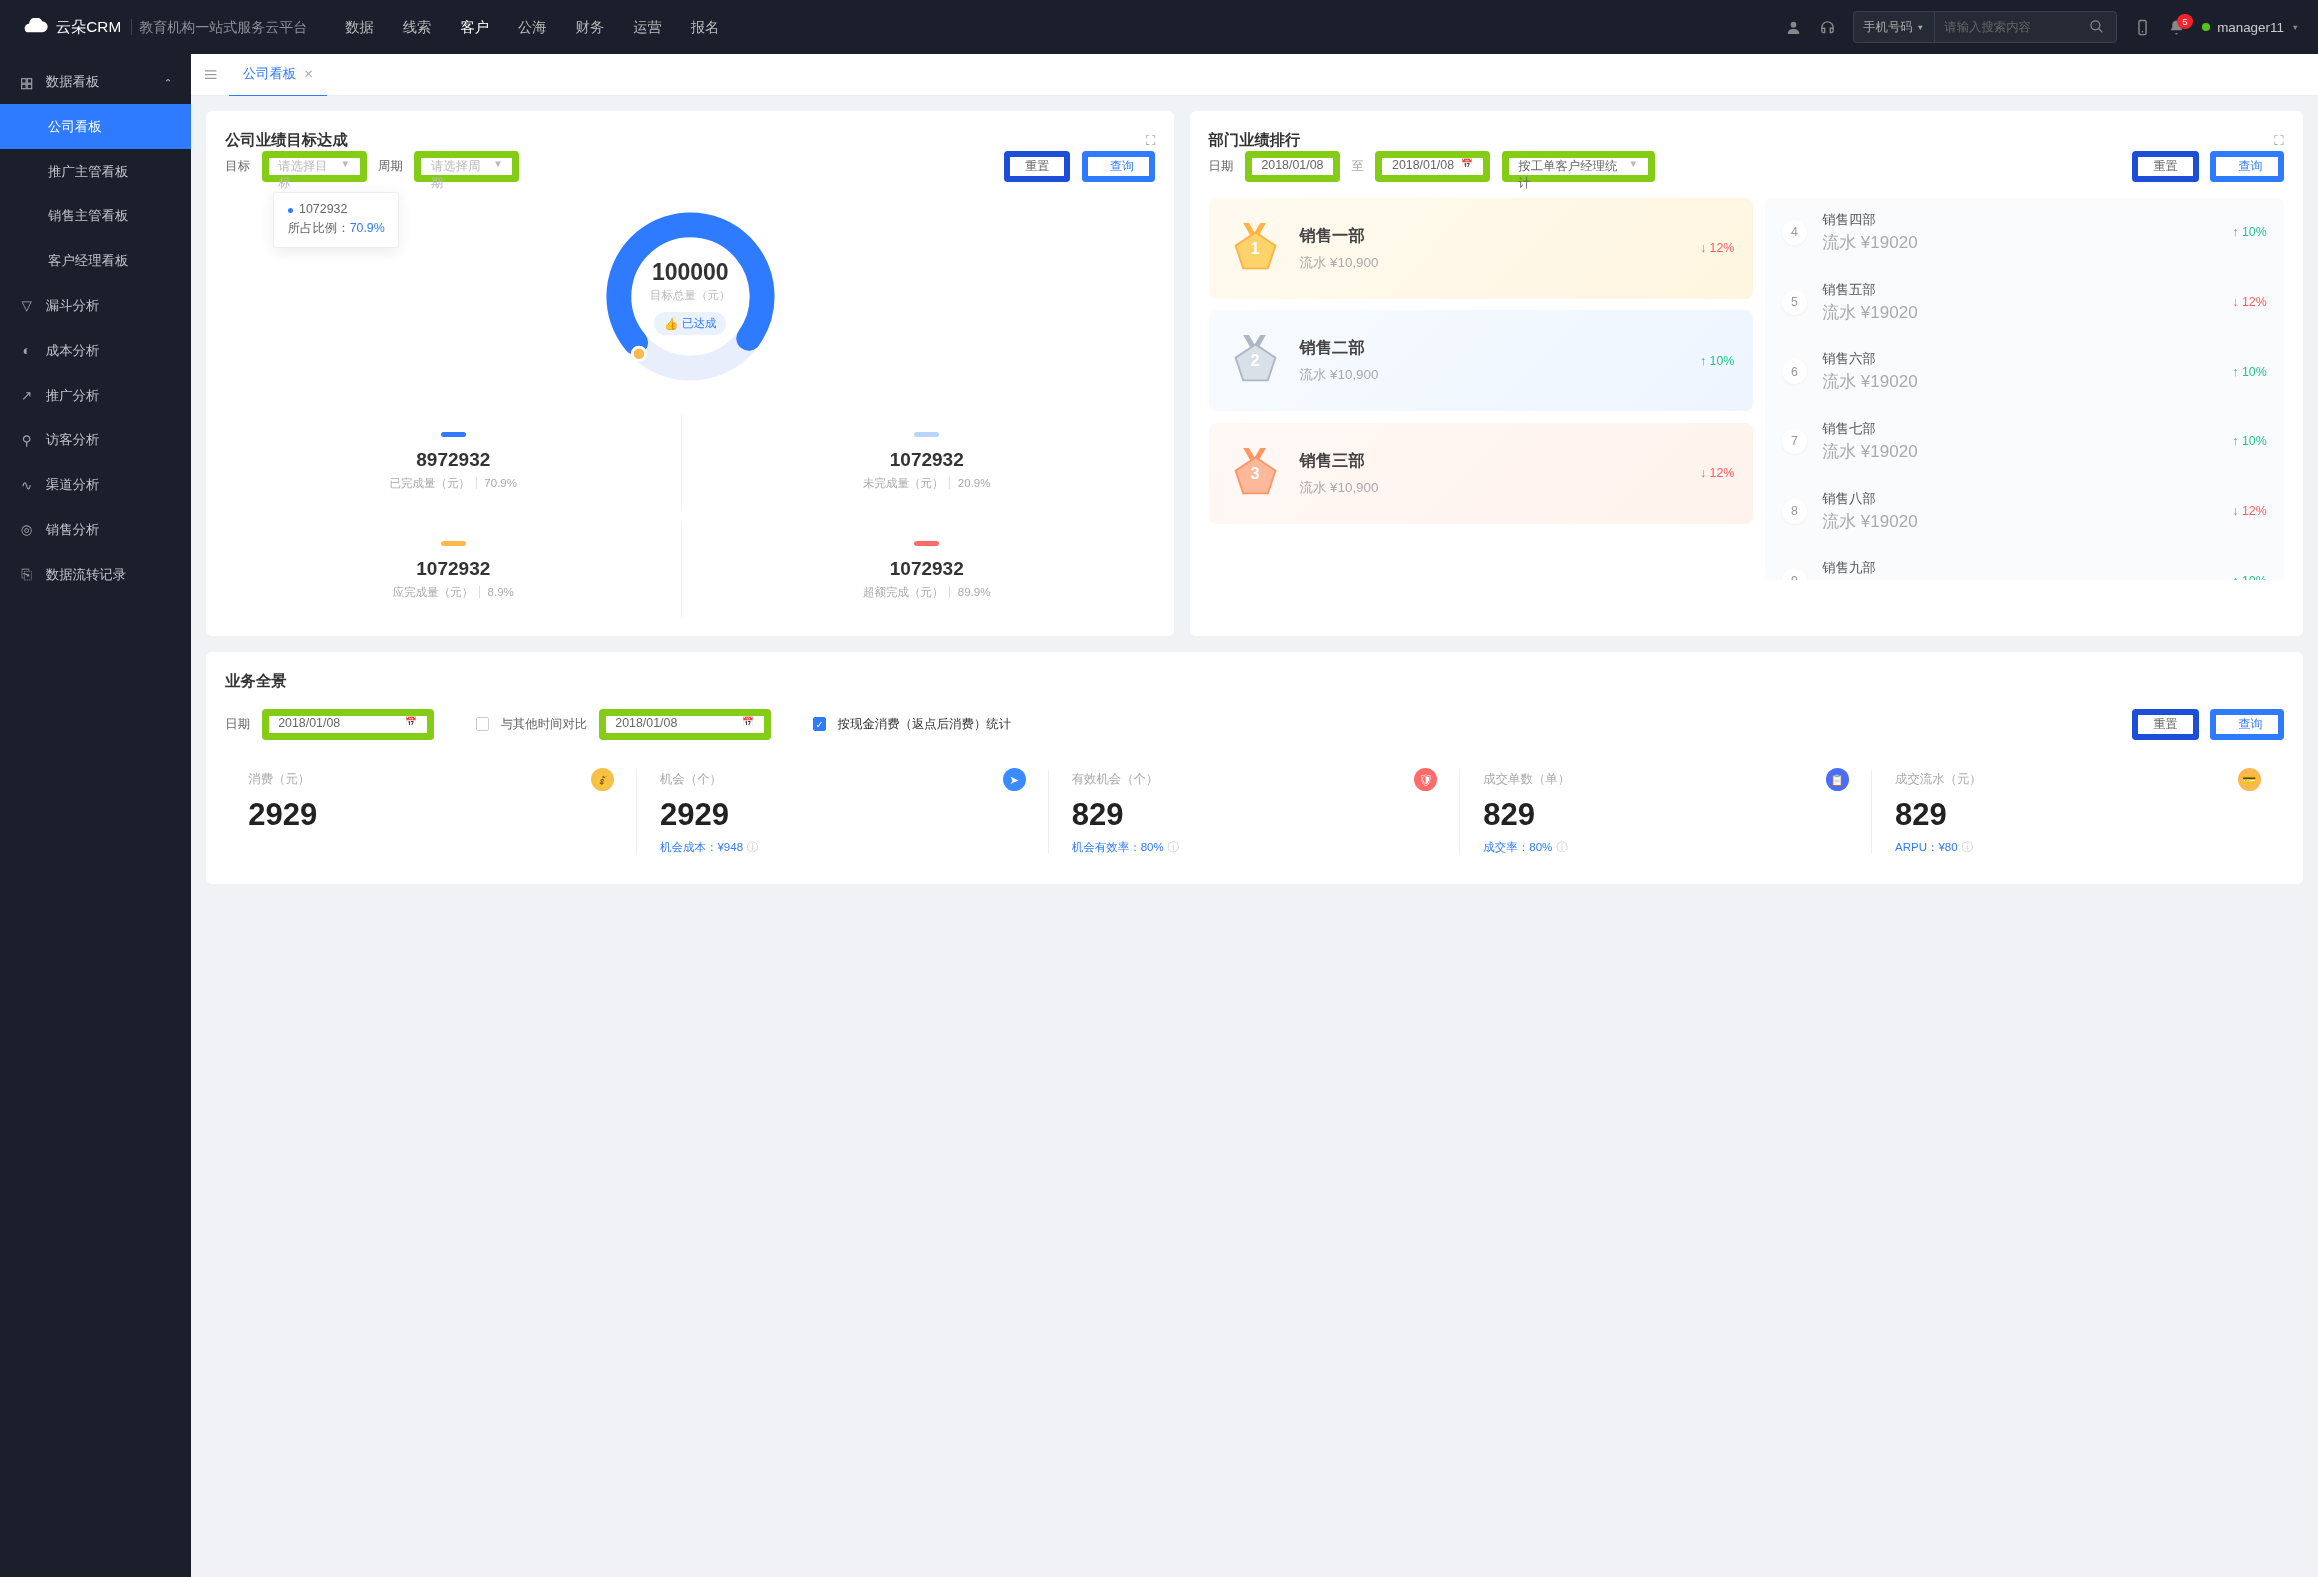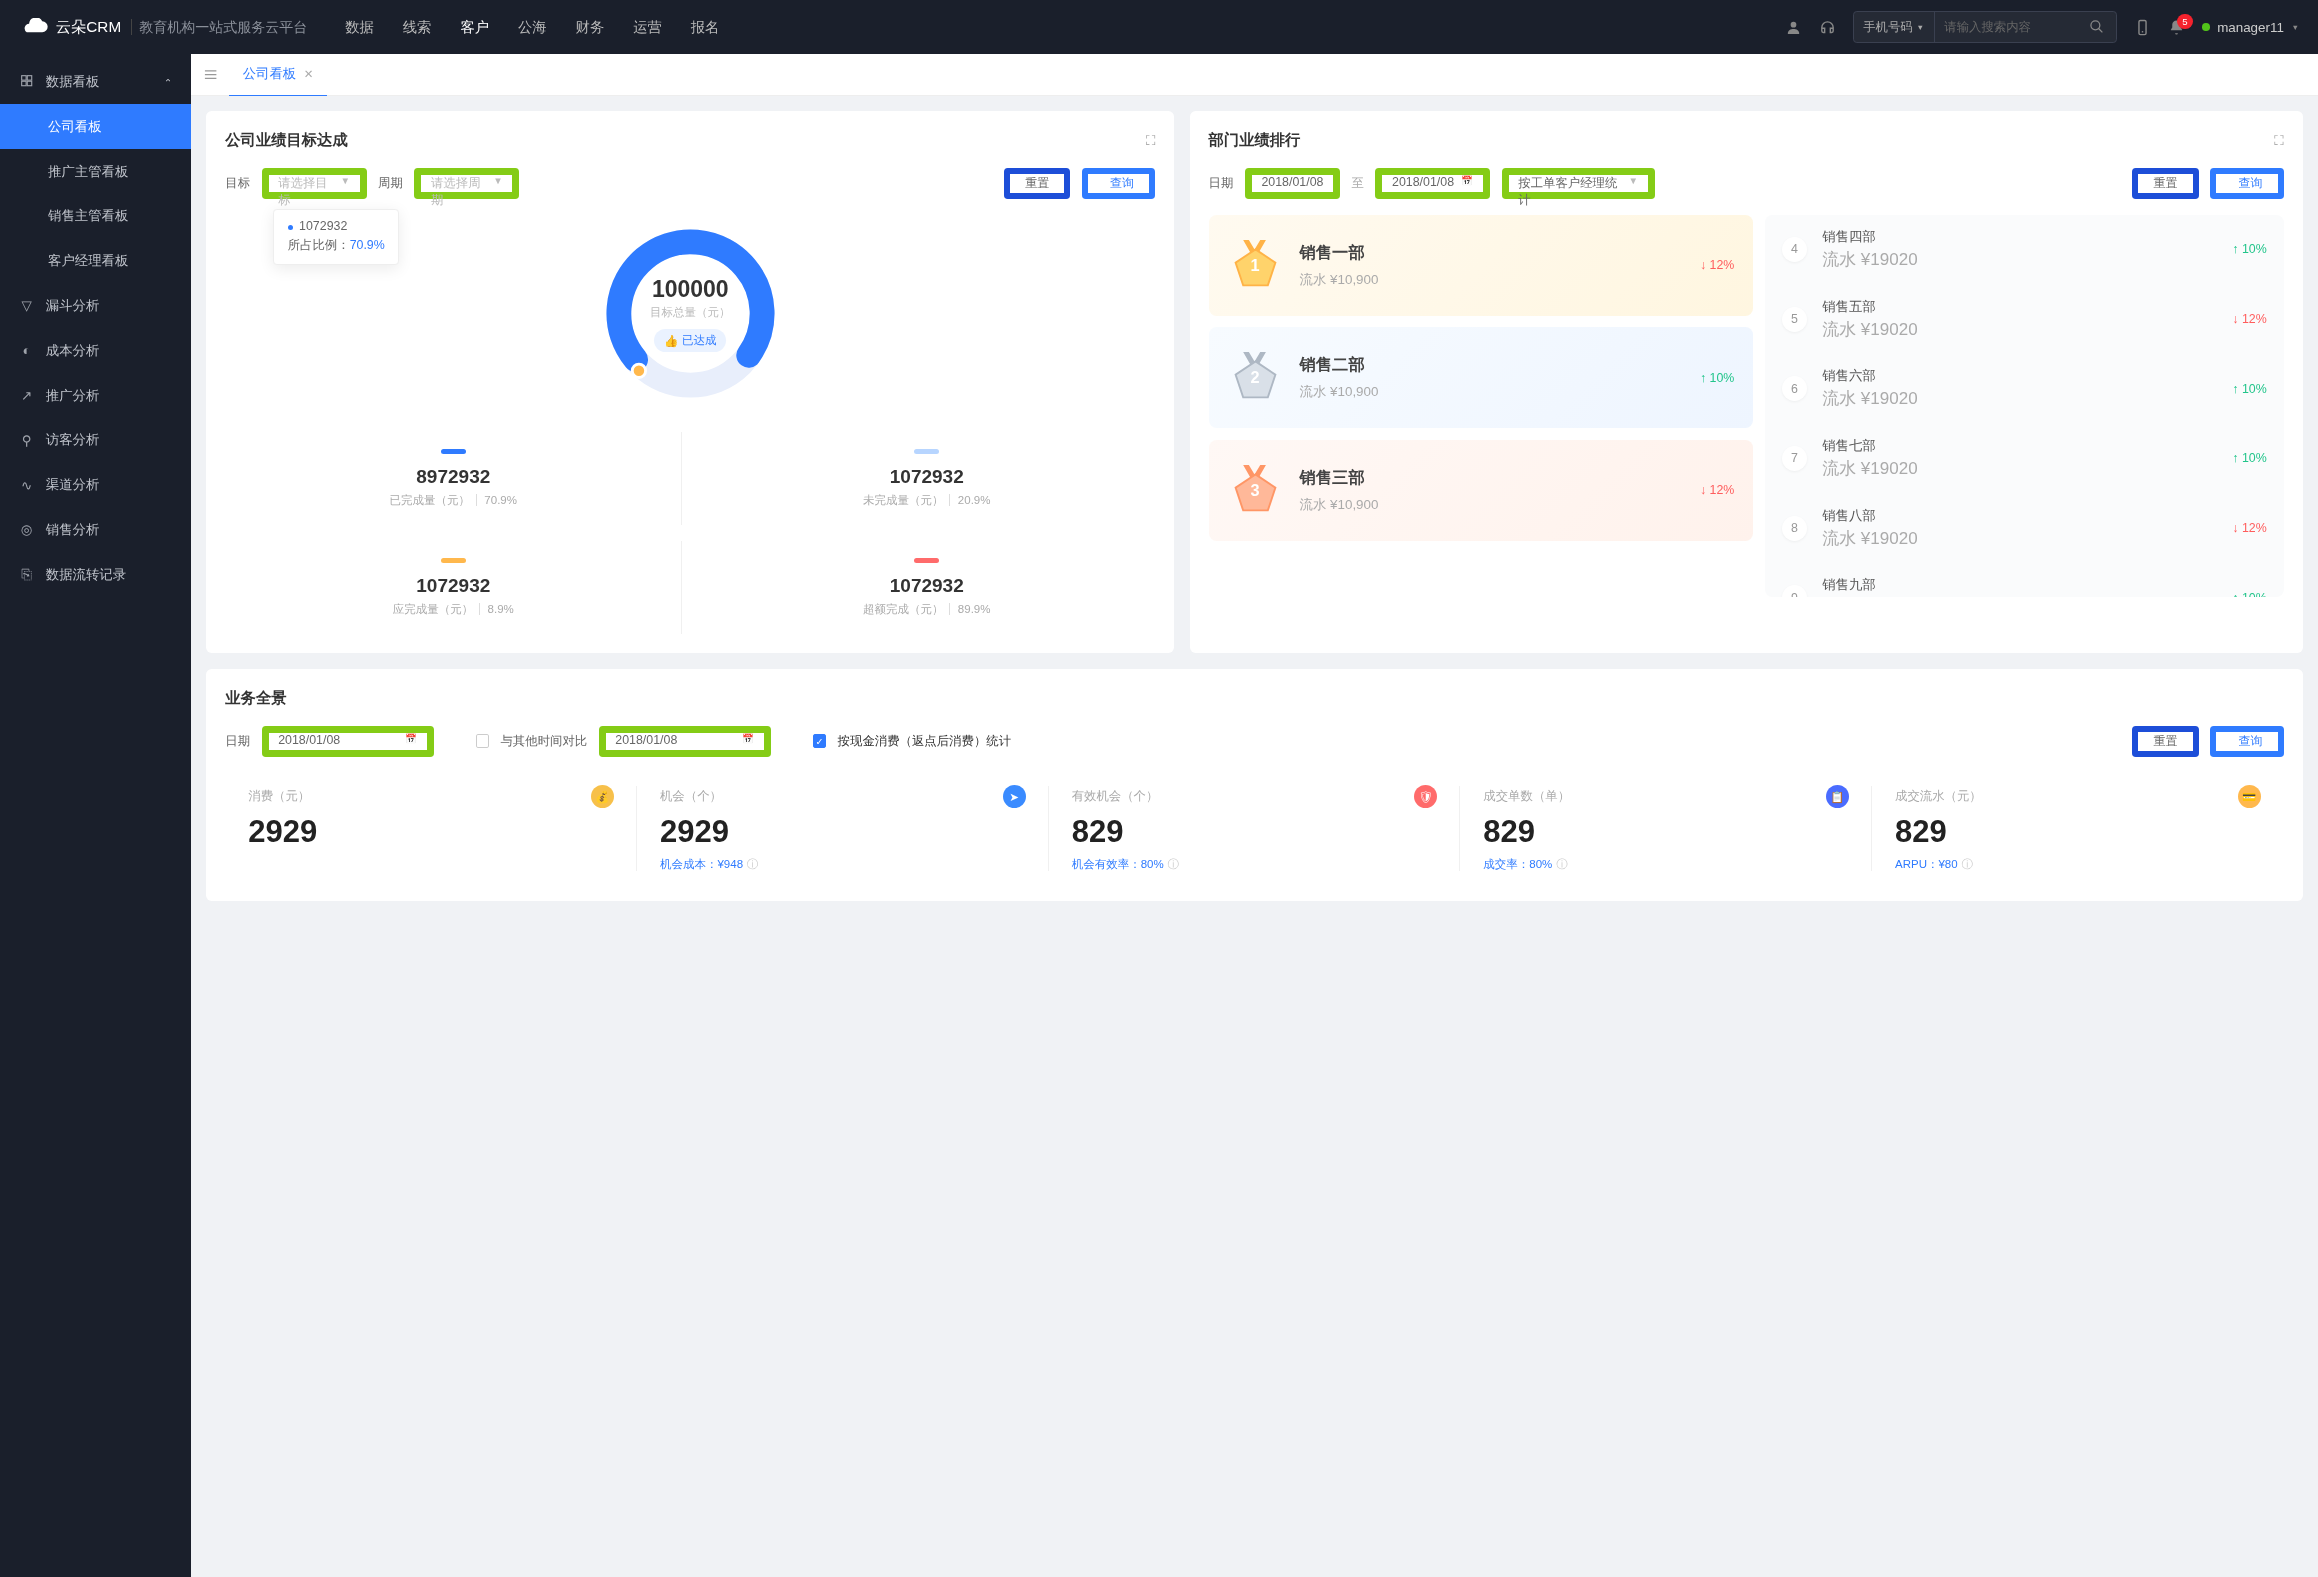--- a/index.html
+++ b/index.html
@@ -37,21 +37,21 @@
 
 .main { flex: 1; background: #f0f2f5; min-width: 0; }
 .tabs-bar { background: #fff; display: flex; align-items: center; height: 42px; padding: 0 11.5px; border-bottom: 1px solid #eee; }
 .tabs-bar .hamburger { color: #999; margin-right: 11.5px; cursor: pointer; }
 .tab { padding: 0 13.4px; height: 42px; display: flex; align-items: center; gap: 7.6px; color: #2f7bff; border-bottom: 1.9px solid #2f7bff; font-size: 13.4px; }
 .tab .close { color: #aaa; font-size: 11.5px; cursor: pointer; }
 
 .content { padding: 15.3px; display: flex; flex-direction: column; gap: 15.3px; }
 .row-2 { display: grid; grid-template-columns: 1fr 1.15fr; gap: 15.3px; }
 .card { background: #fff; border-radius: 5.7px; padding: 19px; }
-.card-header { display: flex; align-items: center; justify-content: space-between; margin-bottom: 17px; }
+.card-header { display: flex; align-items: center; justify-content: space-between; }
 .card-title { font-size: 15.3px; font-weight: 600; color: #333; }
 .expand-icon { color: #999; cursor: pointer; }
 
 .filters { display: flex; align-items: center; gap: 11.5px; flex-wrap: wrap; }
 .filter-label { color: #666; font-size: 12.4px; }
 .select, .date-input { border: 7px solid #84cc16; border-radius: 3.8px; height: 31px; padding: 0 9.6px; display: flex; align-items: flex-start; gap: 7.6px; color: #bbb; font-size: 12.4px; cursor: pointer; background: #fff; }
 .select .chev, .date-input .cal { color: #bbb; font-size: 9.6px; }
 .date-input { color: #666; }
 .btn { height: 31px; padding: 0 15.3px; border: 6px solid #1d4ed8; border-radius: 3.8px; background: #fff; color: #666; font-size: 12px; cursor: pointer; display: flex; align-items: center; }
 .btn.primary { border-color: #2f7bff; color: #2f7bff; padding-left: 22px; }
@@ -176,21 +176,21 @@
       <span>manager11</span>
       <span style="font-size:7.6px;color:#888">▼</span>
     </div>
   </div>
 </div>
 
 <div class="layout">
 
   <div class="sidebar">
     <div class="side-item group">
-      <span style="display:flex;align-items:flex-start;gap:11.5px">
+      <span style="display:flex;align-items:flex-end;gap:11.5px">
         <span class="side-icon">
             <svg width="13.4" height="13.4" viewBox="0 0 24 24" fill="none" stroke="currentColor" stroke-width="2">
               <rect x="3" y="3" width="8" height="8"></rect>
               <rect x="13" y="3" width="8" height="8"></rect>
               <rect x="3" y="13" width="8" height="8"></rect>
               <rect x="13" y="13" width="8" height="8"></rect>
             </svg>
           </span>
         <span>数据看板</span>
       </span>

